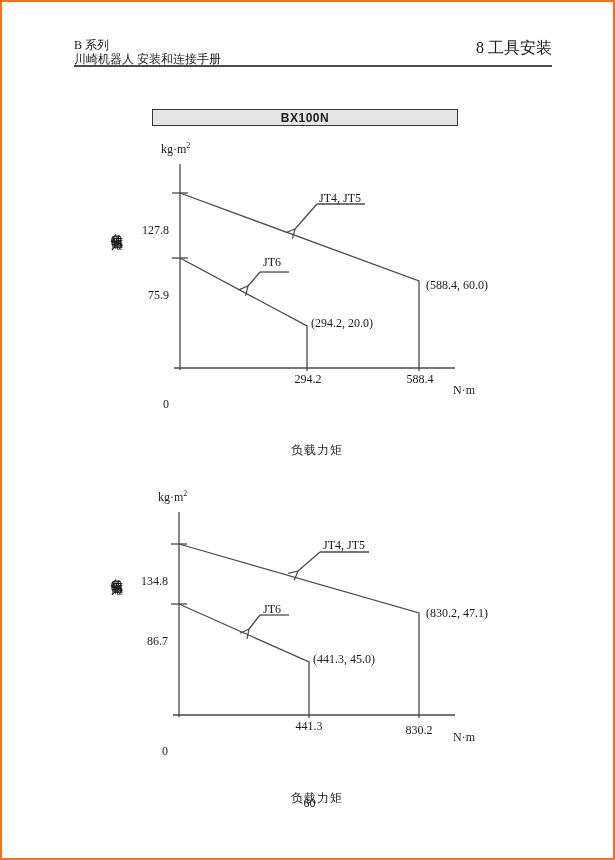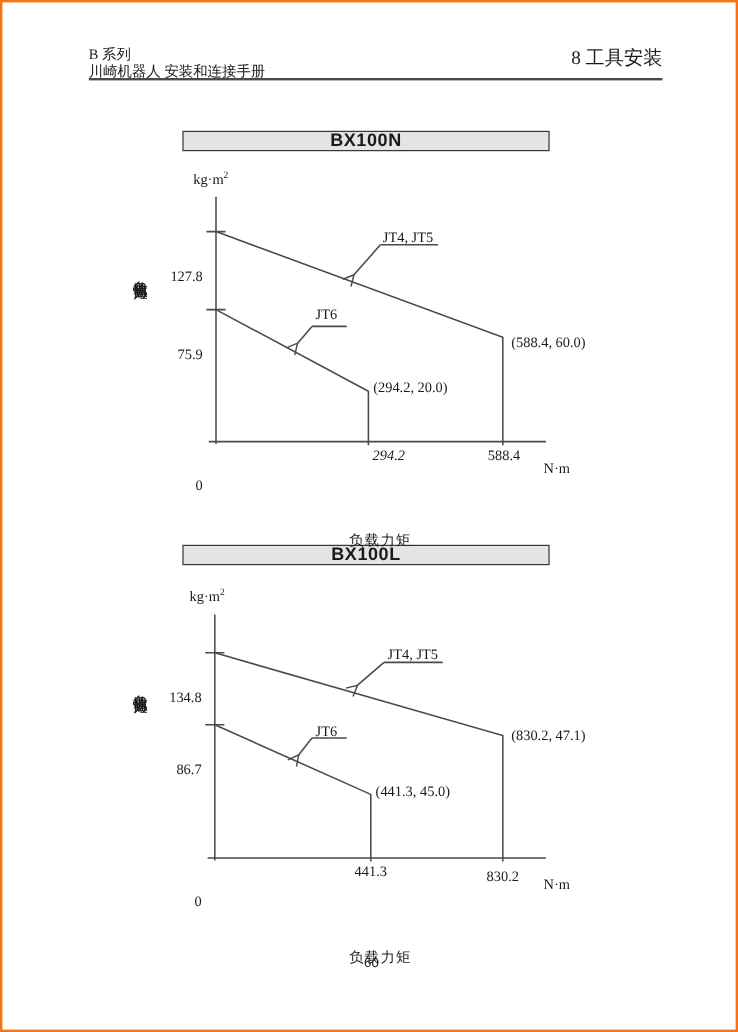--- a/index.html
+++ b/index.html
@@ -13,21 +13,21 @@
   .hdr-left1 { left:72px; top:36px; font-size:12px; line-height:14px; }
   .hdr-left2 { left:72px; top:50px; font-size:12px; line-height:14px; }
   .hdr-right { left:380px; top:36px; width:170px; text-align:right; font-size:16px; }
   .hdr-rule  { left:72px; top:63px; width:478px; height:2px; background:#4a4a4a; }
 
   .title-box {
     left:150px; width:306px; height:17px;
     background:#e4e4e4; border:1px solid #383838; box-sizing:border-box;
     display:flex; align-items:center; justify-content:center;
     font-family:"Liberation Sans","DejaVu Sans",sans-serif;
-    font-size:15px; font-weight:bold; letter-spacing:0.5px;
+    font-size:12px; font-weight:bold; letter-spacing:0.5px;
   }
   .tb1 { top:107px; } .tb2 { top:452px; }
 
   svg.linework { left:0; top:0; width:615px; height:860px; pointer-events:none; }
 
   .yunit { font-size:12px; }
   .yunit sup { font-size:8px; }
   .ytick { width:42px; text-align:right; font-size:12px;margin-top:36px; }
   .xtick { width:50px; text-align:center; font-size:12px; }
   .xunit { font-size:12px; }
@@ -48,23 +48,20 @@
 
 <div class="page">
 
   <div class="abs hdr-left1">B 系列</div>
   <div class="abs hdr-left2">川崎机器人  安装和连接手册</div>
   <div class="abs hdr-right">8    工具安装</div>
   <div class="abs hdr-rule"></div>
 
   <div class="abs title-box tb1">
     <span>BX100N</span>
-  </div>
-  <div class="abs title-box tb2">
-    <span>BX100L</span>
   </div>
 
   <svg class="abs linework" viewBox="0 0 615 860" xmlns="http://www.w3.org/2000/svg">
     <defs>
       <marker id="arrow" markerUnits="userSpaceOnUse" markerWidth="12" markerHeight="12" viewBox="0 0 10 10" refX="1" refY="5" orient="auto">
         <path d="M8.5,1.2 L1,5 L8.5,8.8" fill="none" stroke="#4a4a4a" stroke-width="1"></path>
       </marker>
     </defs>
     <g stroke="#4a4a4a" stroke-width="1.3" fill="none">
 
@@ -99,21 +96,21 @@
   <div class="abs yunit" style="left:159px; top:139px;">
     <span>kg·m</span><sup>2</sup>
   </div>
   <div class="abs ytick" style="left:125px; top:185px;">127.8</div>
   <div class="abs ytick" style="left:125px; top:250px;">75.9</div>
   <div class="abs ytick" style="left:125px; top:359px;">0</div>
   <div class="abs serlab" style="left:317px; top:189px;">JT4, JT5</div>
   <div class="abs serlab" style="left:261px; top:253px;">JT6</div>
   <div class="abs ann" style="left:424px; top:276px;">(588.4, 60.0)</div>
   <div class="abs ann" style="left:309px; top:314px;">(294.2, 20.0)</div>
-  <div class="abs xtick" style="left:297px; top:370px;font-style:italic;">294.2</div>
+  <div class="abs xtick" style="left:281px; top:370px;">294.2</div>
   <div class="abs xtick" style="left:393px; top:370px;">588.4</div>
   <div class="abs xunit" style="left:451px; top:381px;">N·m</div>
   <div class="abs xlabel" style="left:265px; top:392px;">负载力矩</div>
   <div class="abs ylabel" style="left:108px; top:222px;">负载惯性力矩</div>
 
   <div class="abs yunit" style="left:156px; top:487px;">
     <span>kg·m</span><sup>2</sup>
   </div>
   <div class="abs ytick" style="left:124px; top:536px;">134.8</div>
   <div class="abs ytick" style="left:124px; top:596px;">86.7</div>

